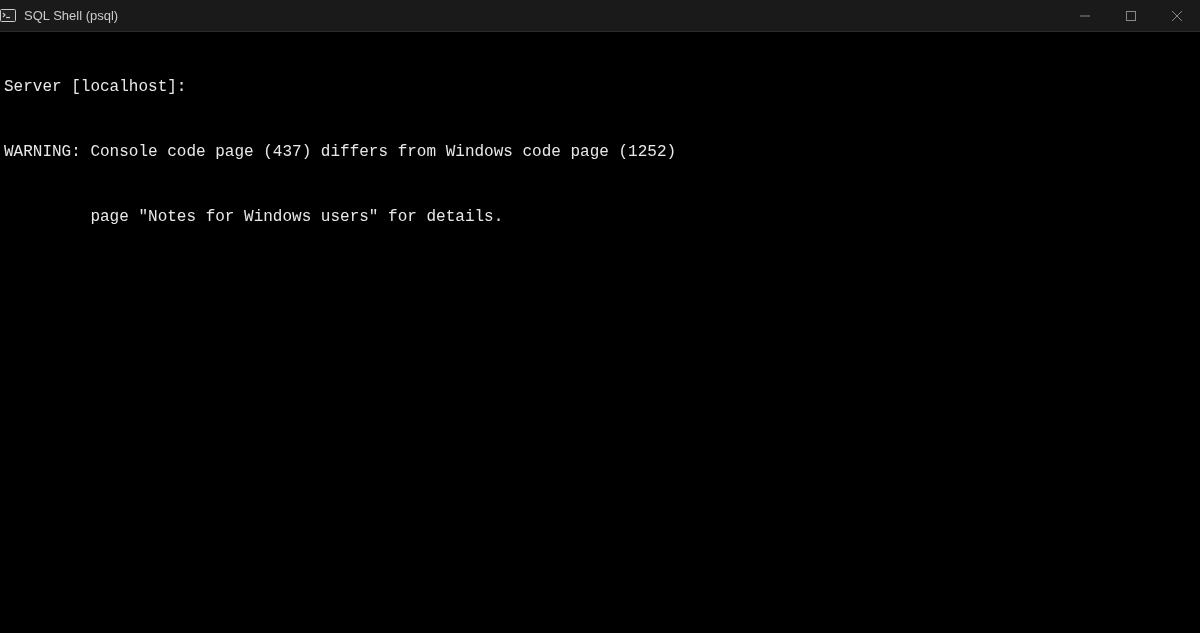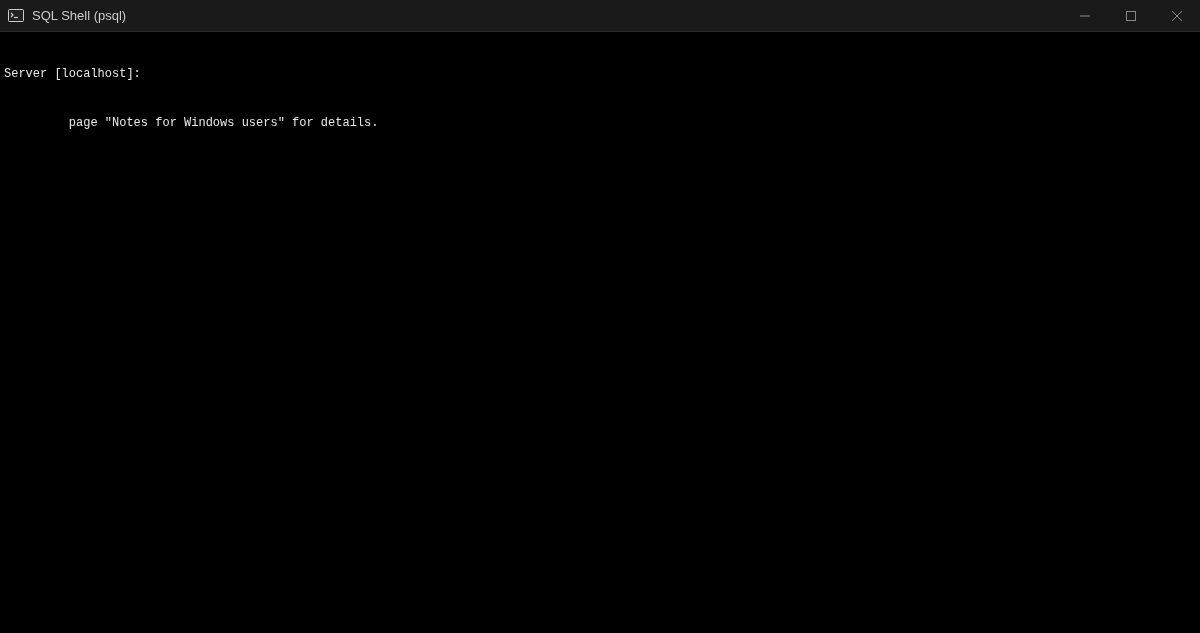--- a/index.html
+++ b/index.html
@@ -20,21 +20,20 @@
       background: #000;
       display: flex;
       flex-direction: column;
     }
     .titlebar {
       height: 32px;
       background: #1a1a1a;
       display: flex;
       align-items: center;
       justify-content: space-between;
-      padding-left: 8px;
       border-bottom: 1px solid #2a2a2a;
     }
     .titlebar-left {
       display: flex;
       align-items: center;
       gap: 8px;
     }
     .app-icon {
       width: 16px;
       height: 16px;
@@ -67,21 +66,21 @@
     }
     .win-btn svg {
       width: 10px;
       height: 10px;
     }
     .terminal-body {
       flex: 1;
       background: #000;
       padding: 2px 4px;
       color: #e8e8e8;
-      font-size: 12px;
+      font-size: 16px;
       line-height: 1.35;
       white-space: pre;
       font-family: "Consolas", "Courier New", monospace;
       overflow: hidden;
     }
     .terminal-line {
       display: block;
     }
   </style>
 </head>
@@ -114,18 +113,19 @@
         <svg viewBox="0 0 10 10">
             <line x1="0" y1="0" x2="10" y2="10" stroke="currentColor" stroke-width="1"></line>
             <line x1="10" y1="0" x2="0" y2="10" stroke="currentColor" stroke-width="1"></line>
           </svg>
       </div>
     </div>
   </div>
 
   <div class="terminal-body">
     <span class="terminal-line">Server [localhost]:</span>
+    <span class="terminal-line">WARNING: Console code page (437) differs from Windows code page (1252)</span>
     <span class="terminal-line">         page "Notes for Windows users" for details.</span>
     
     <span class="terminal-line"></span>
     
   </div>
 </div>
 
 </body></html>

